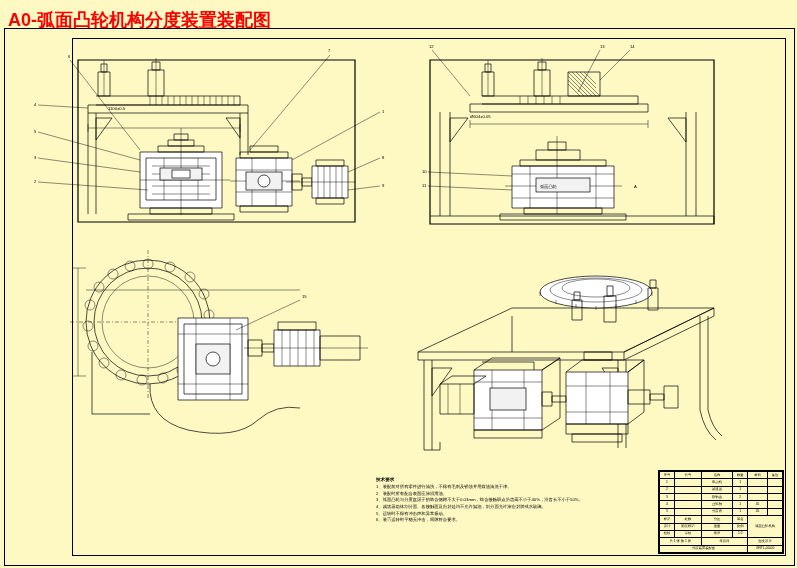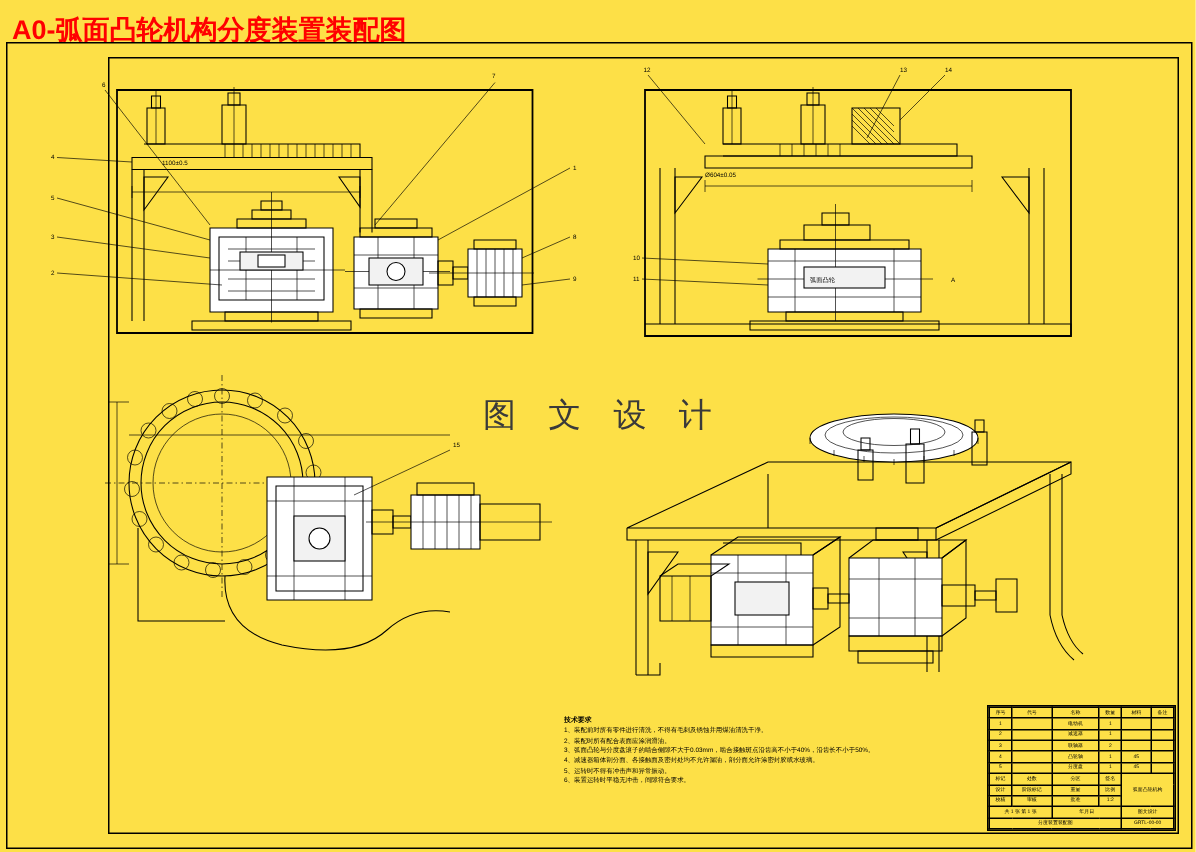--- a/index.html
+++ b/index.html
@@ -1,17 +1,17 @@
 <!DOCTYPE html>
 <html><head>
 <meta charset="utf-8">
 <style>
   html,body{margin:0;padding:0;background:#ffffff;}
   body{width:797px;height:568px;overflow:hidden;font-family:"Liberation Sans",sans-serif;}
-  #sheet{position:relative;width:797px;height:568px;background:#fde047;}
+  #sheet{position:relative;width:797px;height:568px;background:#fef9c3;}
 
   
   .doc-title{
     position:absolute;left:8px;top:8px;
     font-family:"Liberation Sans",sans-serif;
     font-size:18px;font-weight:bold;color:#ff0000;
     letter-spacing:0px;white-space:nowrap;
   }
 
   
@@ -50,21 +50,20 @@
 </head>
 <body>
 
 <div id="sheet">
 
   <div class="doc-title">A0-弧面凸轮机构分度装置装配图</div>
 
   <div class="frame-outer"></div>
   <div class="frame-inner"></div>
 
-  <div class="watermark">图 文 设 计</div>
 
   <svg viewBox="0 0 797 568">
 
     <g>
 
       <path class="lnw" d="M78 60 L355 60 L355 222 L78 222 Z"></path>
 
       <path class="ln" d="M88 105 L248 105 L248 113 L88 113 Z"></path>
       <path class="ln" d="M96 96 L240 96 L240 105 L96 105"></path>
 

